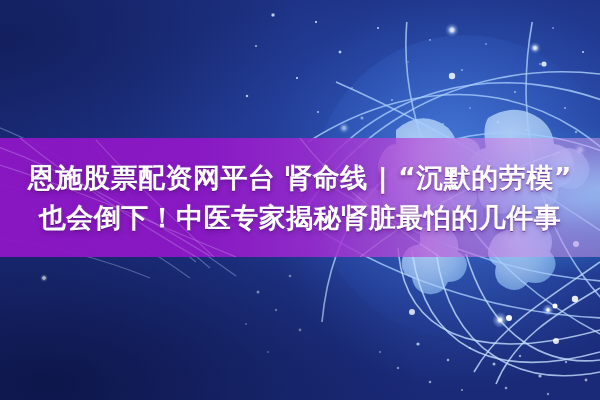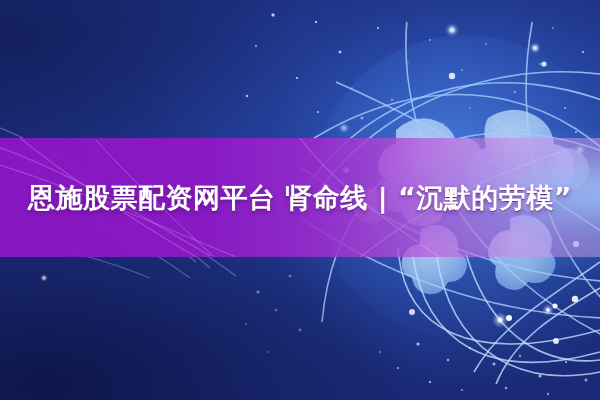--- a/index.html
+++ b/index.html
@@ -297,15 +297,16 @@
       <path d="M-10 24 C 70 48, 150 84, 236 119"></path>
       <path d="M20 0 C 70 40, 130 80, 196 119"></path>
       <path d="M96 2 C 130 40, 170 78, 214 119"></path>
       <path d="M300 0 C 330 40, 380 80, 440 119"></path>
       <path d="M360 119 C 410 80, 470 44, 560 14"></path>
     </g>
   </svg>
 
   <div class="headline">
     <div class="line">恩施股票配资网平台 肾命线 | “沉默的劳模”</div>
+    <div class="line">也会倒下！中医专家揭秘肾脏最怕的几件事</div>
   </div>
 
 </div>
 
 </body></html>

